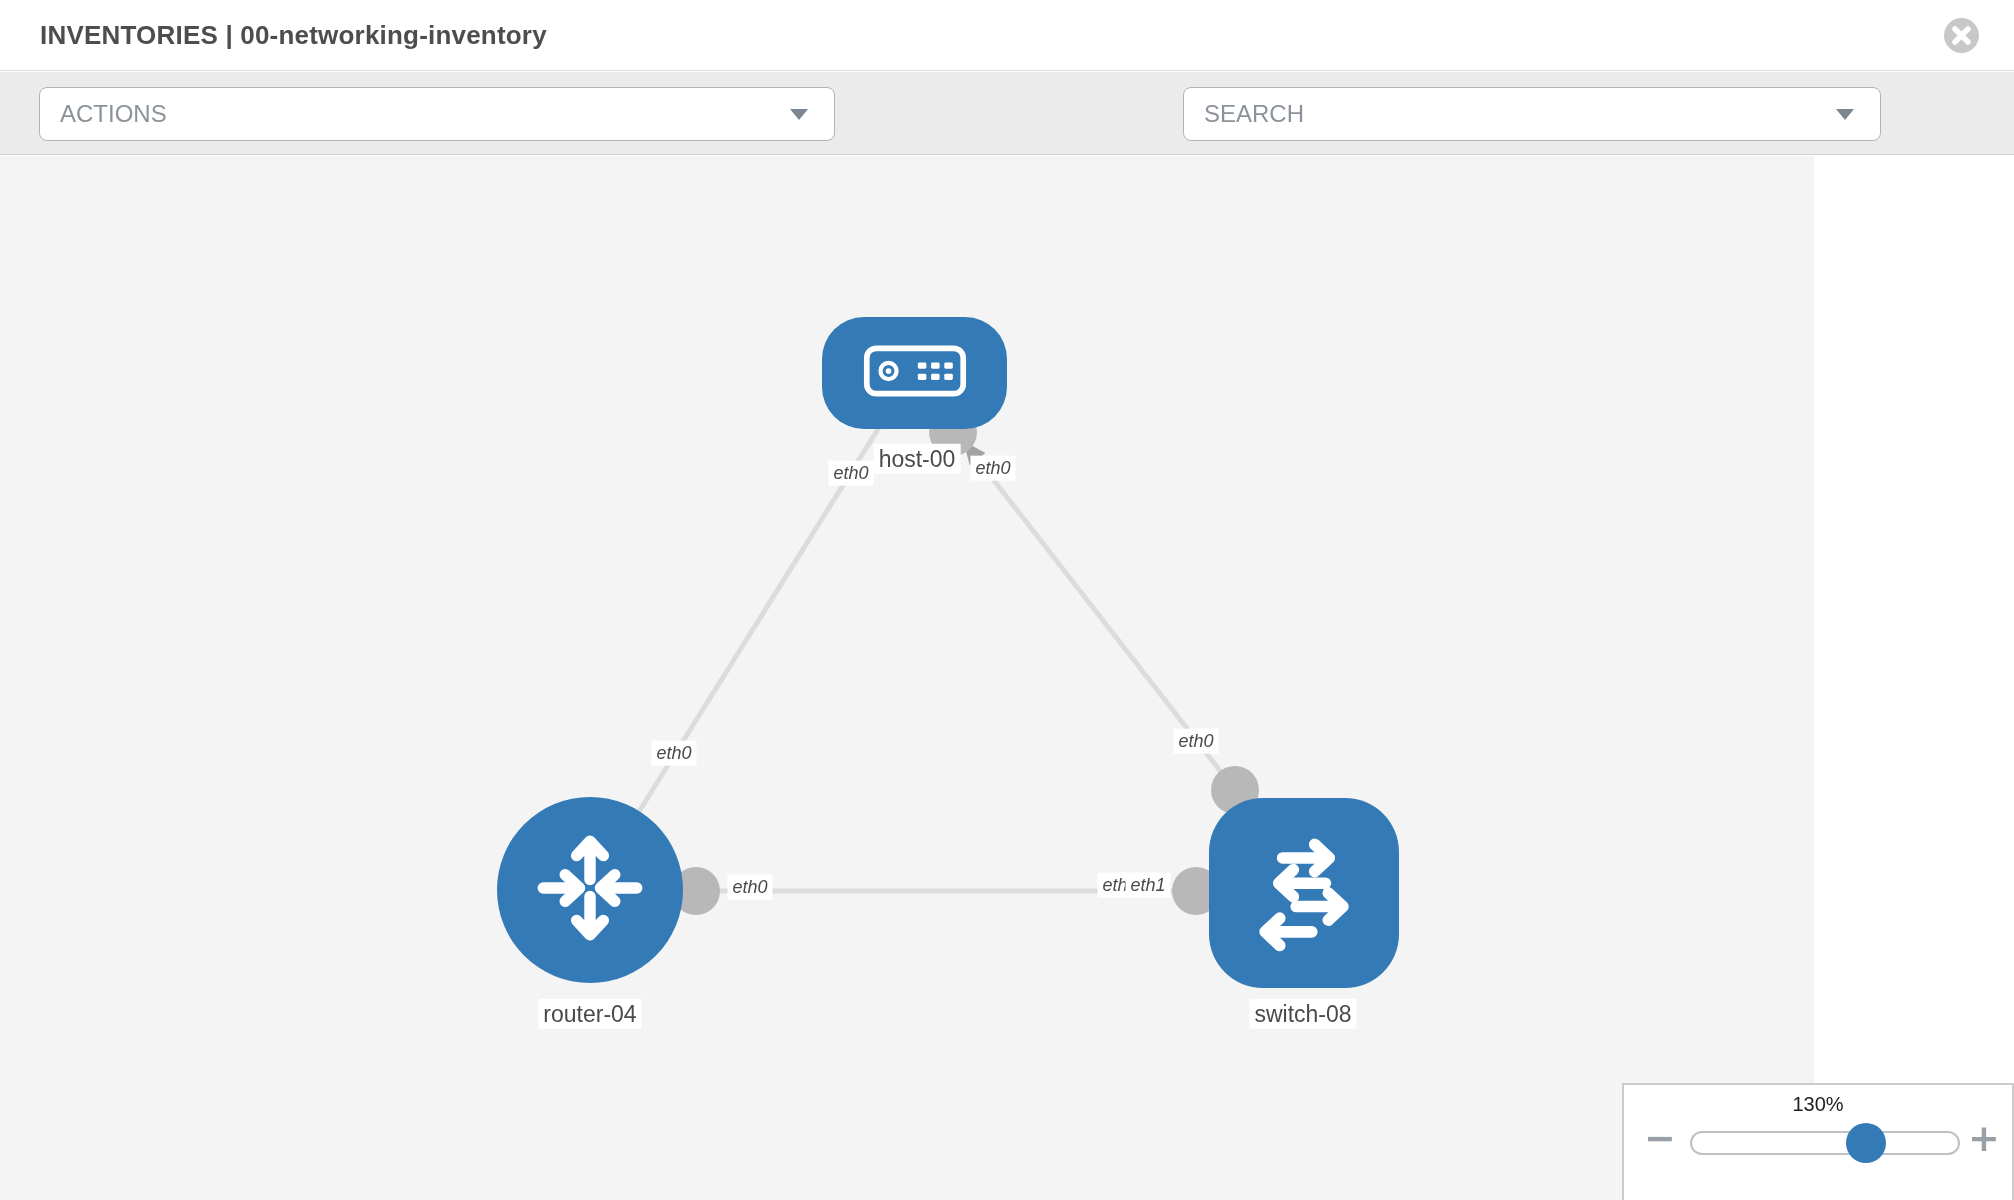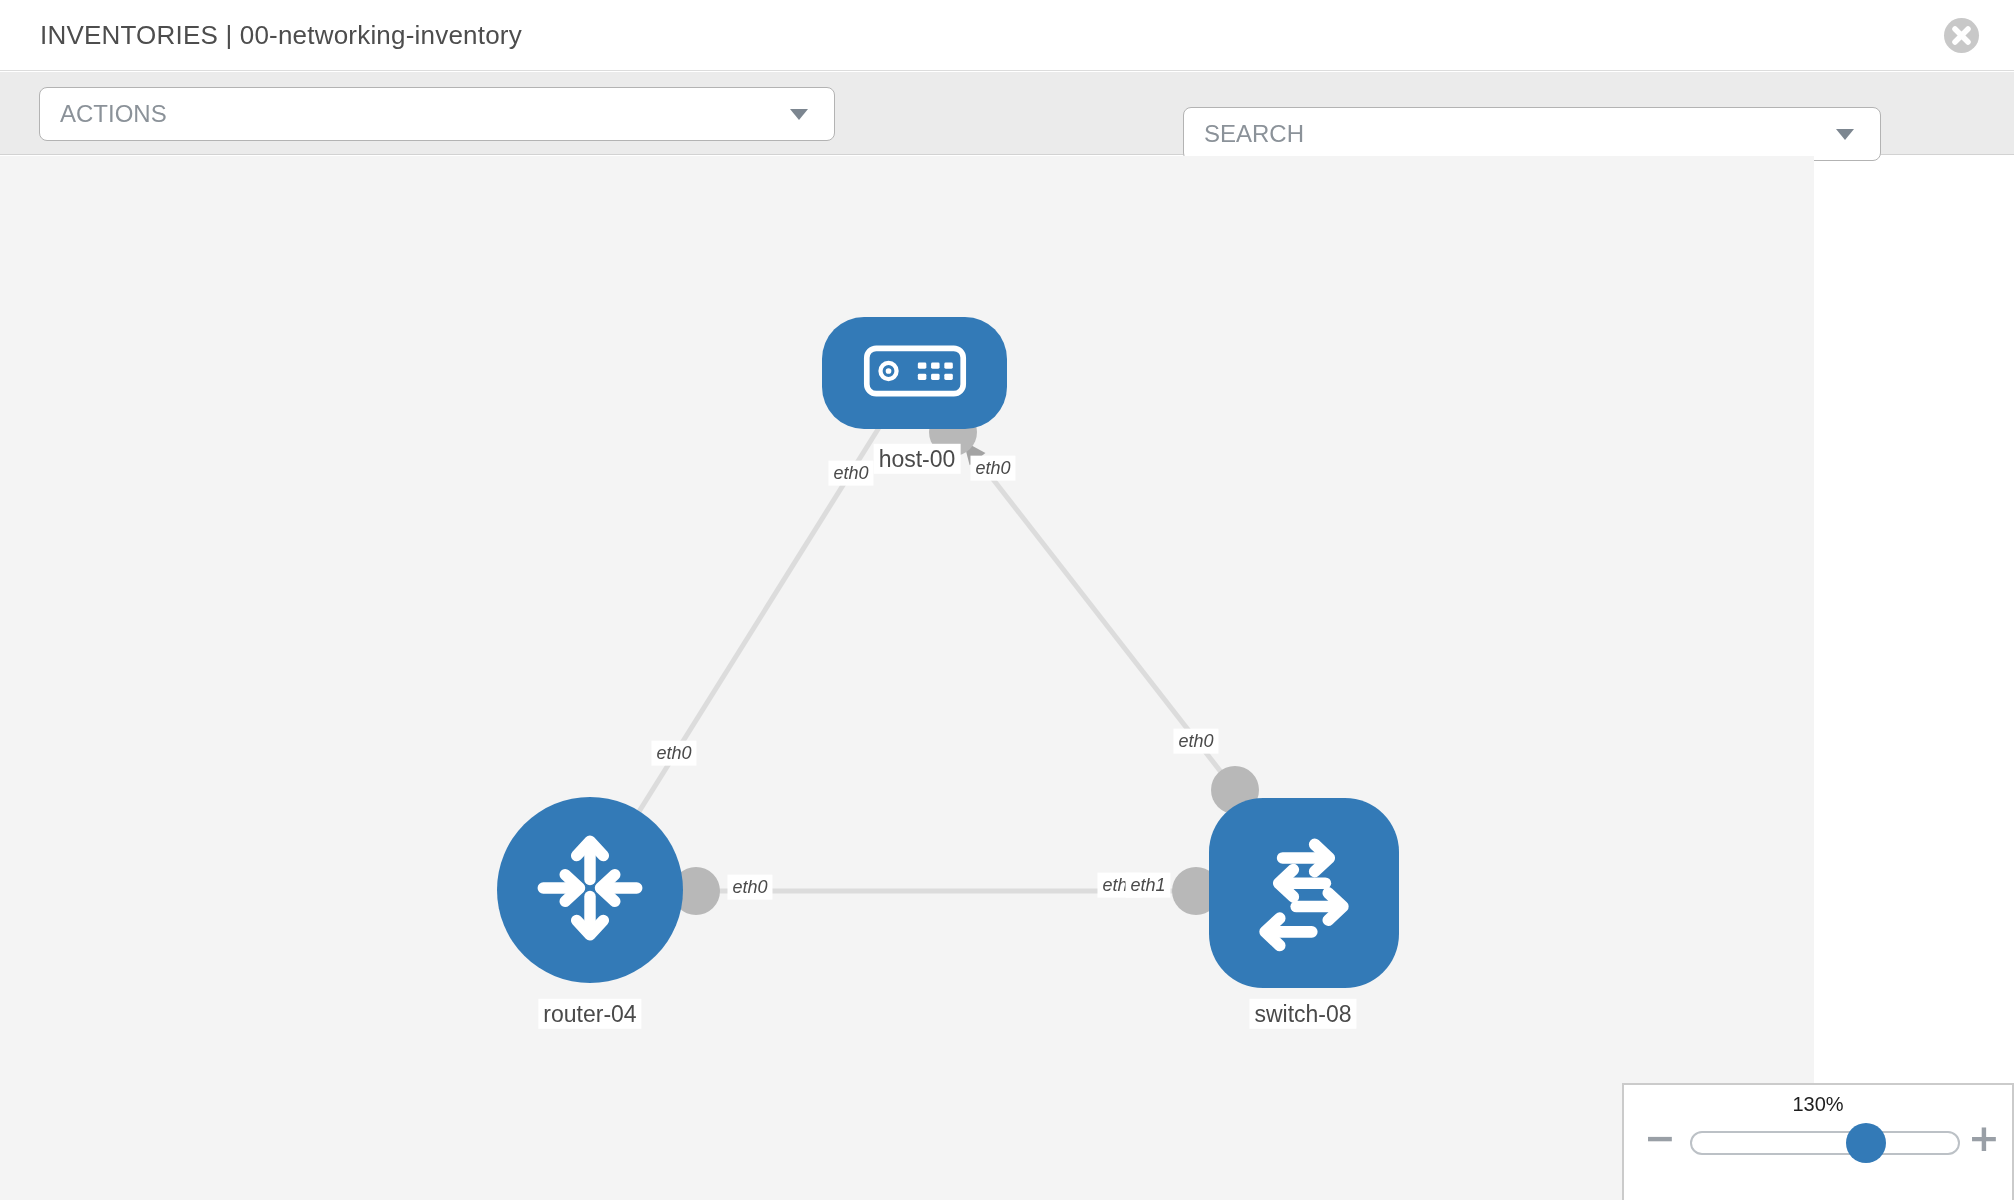--- a/index.html
+++ b/index.html
@@ -7,40 +7,40 @@
   body { font-family: "Liberation Sans", "DejaVu Sans", sans-serif; background: #ffffff; }
   .app { position: relative; width: 2014px; height: 1200px; }
 
   
   .header {
     position: absolute; left: 0; top: 0; width: 2014px; height: 71px;
     background: #ffffff; border-bottom: 1px solid #dcdcdc;
   }
   .page-title {
     position: absolute; left: 40px; top: 0; height: 71px; line-height: 71px;
-    font-size: 26px; font-weight: 400; color: #4d4d4d; letter-spacing: 0.2px;
+    font-size: 26px; font-weight: 700; color: #4d4d4d; letter-spacing: 0.2px;
   }
   .close-btn {
     position: absolute; right: 34px; top: 17px; width: 37px; height: 37px;
     cursor: pointer; background: transparent; border: none;
   }
 
   
   .toolbar {
     position: absolute; left: 0; top: 72px; width: 2014px; height: 83px;
     background: #ebebeb; border-bottom: 1px solid #d2d2d2;
   }
   .select-box {
     position: absolute; top: 15px; height: 54px; background: #ffffff;
     border: 1px solid #b3b3b3; border-radius: 8px;
     display: flex; align-items: center; padding: 0 20px;
     font-size: 24px; color: #8b9299; cursor: pointer;
   }
   .select-actions { left: 39px;  width: 796px; }
-  .select-search  { left: 1183px; width: 698px; margin-top: 20px; }
+  .select-search  { left: 1183px; width: 698px; }
   .caret {
     position: absolute; right: 26px; top: 50%; margin-top: -5px;
     width: 0; height: 0;
     border-left: 9px solid transparent; border-right: 9px solid transparent;
     border-top: 11px solid #7c8690;
   }
   .tool-icon-btn {
     position: absolute; top: 96px; width: 38px; height: 38px;
     background: transparent; border: none; cursor: pointer;
   }

